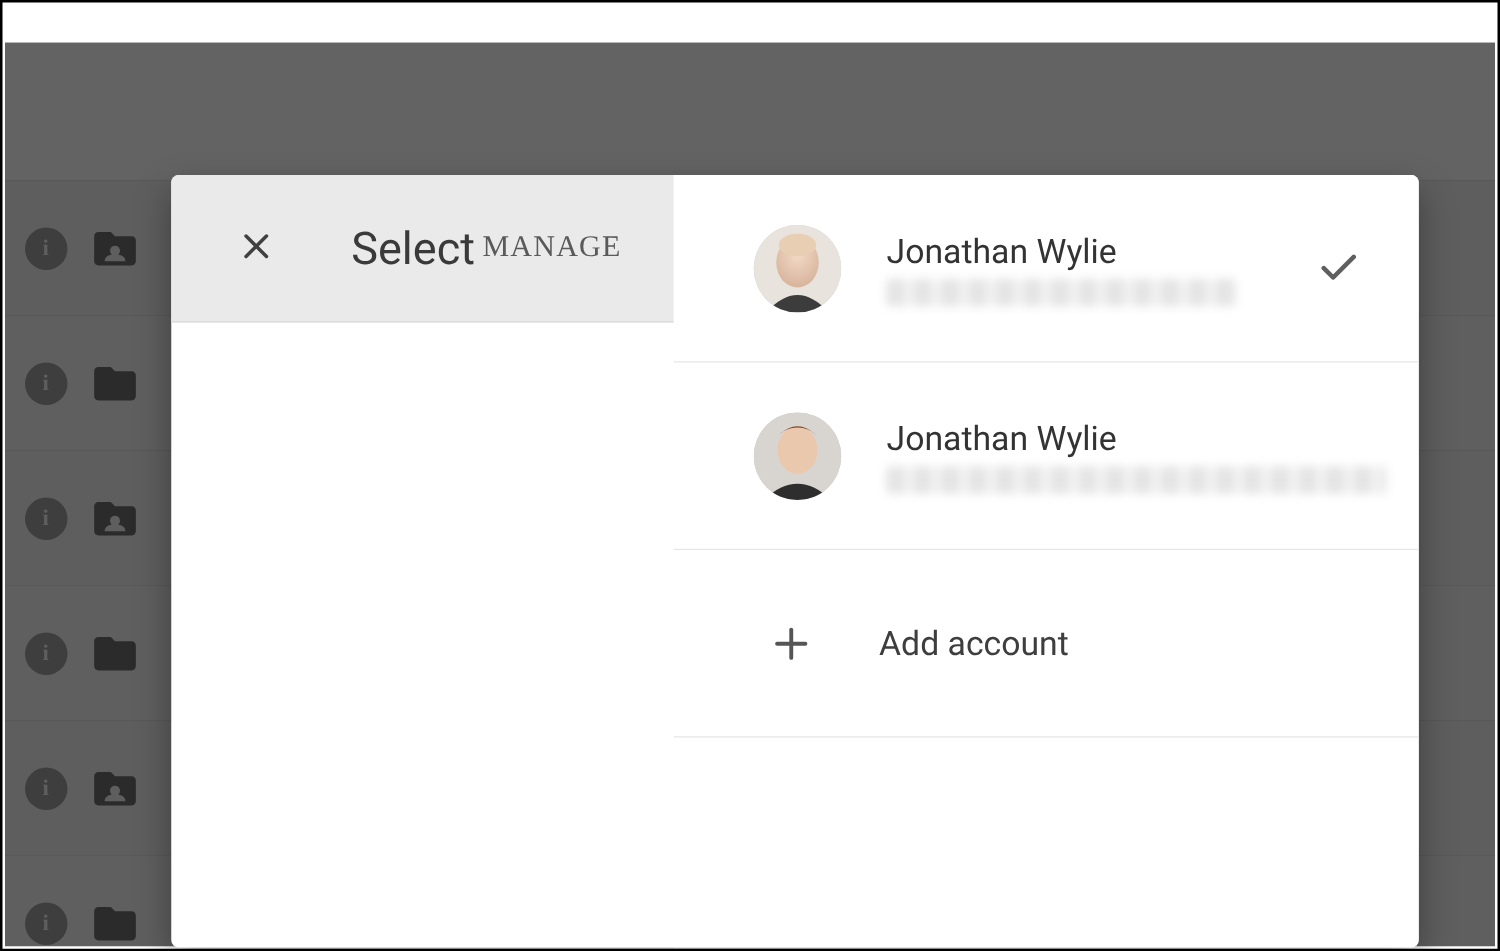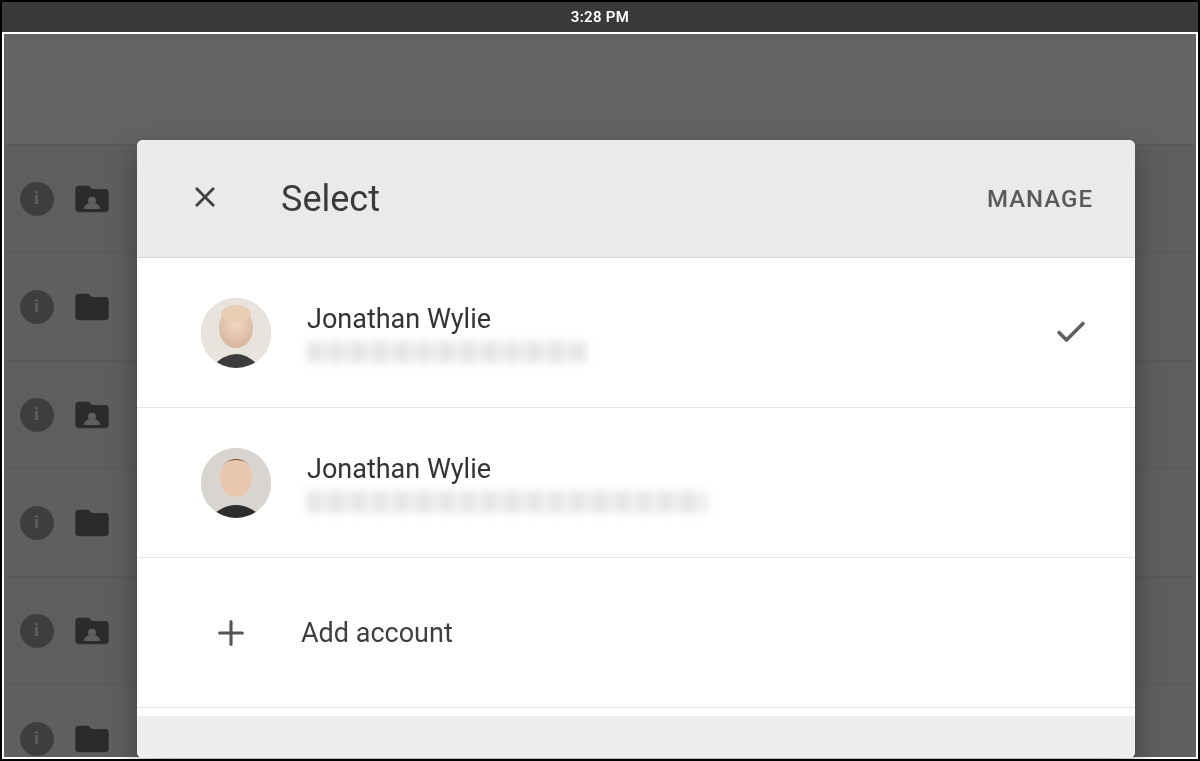--- a/index.html
+++ b/index.html
@@ -84,21 +84,21 @@
   .dialog {
     position: absolute;
     left: 135px;
     top: 138px;
     width: 998px;
     height: 618px;
     background: #fff;
     border-radius: 6px;
     box-shadow: 0 12px 28px rgba(0,0,0,0.35);
     display:flex;
-    flex-direction: column;
+    flex-direction: row;
     overflow: hidden;
   }
   .dialog-header {
     height: 118px;
     background: #eaeaea;
     border-bottom: 1px solid #d9d9d9;
     display:flex;
     align-items: center;
     padding: 0 36px 0 48px;
     box-sizing: border-box;
@@ -116,20 +116,21 @@
     flex: 1;
     font-weight: 400;
   }
   .manage-btn {
     font-size: 24px;
     letter-spacing: 1px;
     font-weight: 500;
     color:#5a5a5a;
     cursor:pointer;
     padding:8px 6px;
+    font-family:Liberation Serif, serif;
   }
   .accounts {
     flex:1;
     background:#fff;
     overflow:auto;
   }
   .account-row {
     display:flex;
     align-items:center;
     height: 150px;
@@ -187,23 +188,20 @@
   }
   .dialog-footer {
     height: 42px;
     background:#eeeeee;
   }
 </style>
 </head>
 <body>
 
 <div class="frame">
-  <div class="status-bar">
-    <span>3:28 PM</span>
-  </div>
 
   <div class="bg">
     <div class="bg-inner">
       <div class="bg-header"></div>
       <div class="bg-grid" id="bg-grid">
           <div class="bg-row">
       <div class="bg-info-icon"></div>
       <div class="bg-folder">
     <svg width="46" height="40" viewBox="0 0 24 24" fill="#6e6e6e">
       <path d="M10 4H4c-1.1 0-2 .9-2 2v12c0 1.1.9 2 2 2h16c1.1 0 2-.9 2-2V8c0-1.1-.9-2-2-2h-8l-2-2z"></path>

